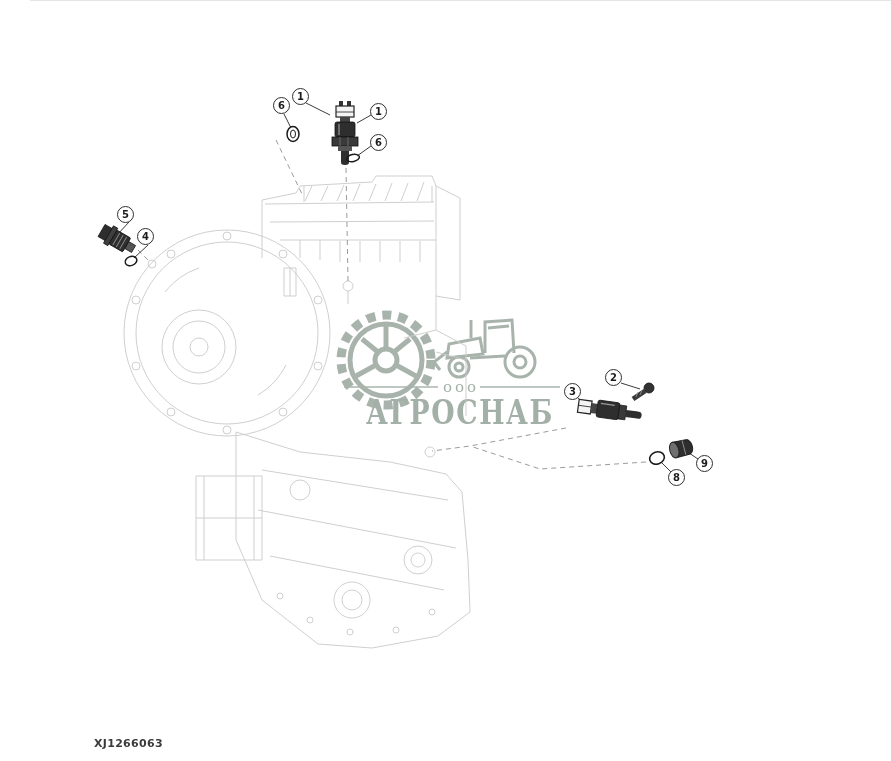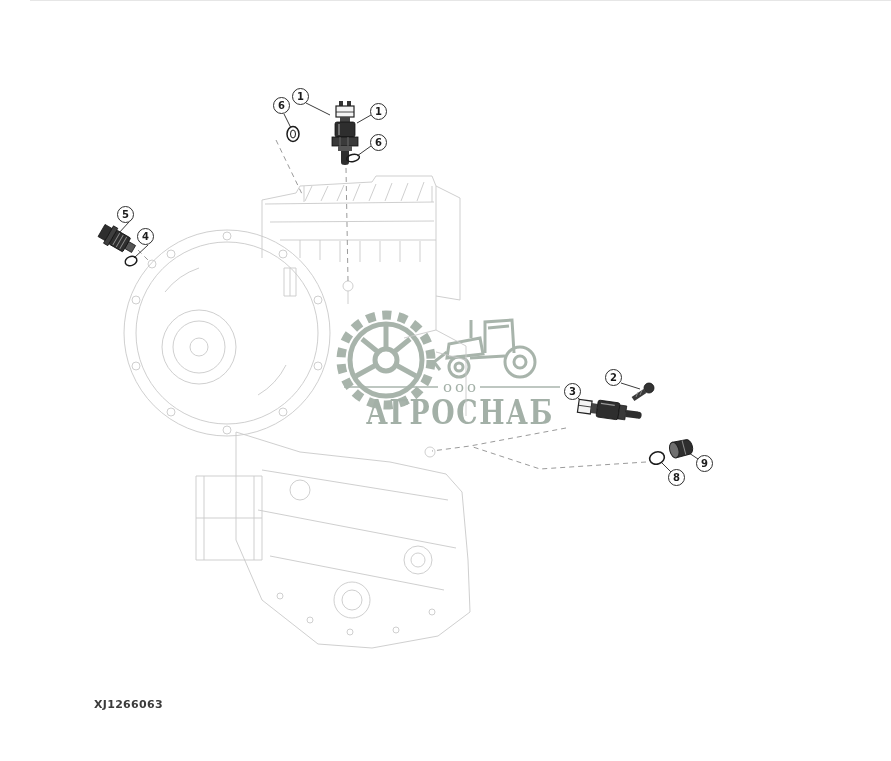--- a/index.html
+++ b/index.html
@@ -18,21 +18,21 @@
   .callout{
     position:absolute;z-index:3;
     width:17px;height:17px;box-sizing:border-box;
     border:1.5px solid #2f2f2f;border-radius:50%;
     background:#ffffff;
     display:flex;align-items:center;justify-content:center;
     font:bold 10px "DejaVu Sans",sans-serif;color:#1c1c1c;
     line-height:1;
   }
   .figure-code{
-    position:absolute;left:94px;top:698px;z-index:3;
+    position:absolute;left:94px;top:737px;z-index:3;
     font:bold 11px "DejaVu Sans",sans-serif;
     color:#3b3b3b;letter-spacing:.3px;
   }
 </style>
 </head>
 <body>
 
 <div class="stage">
   <div class="top-rule"></div>
 

